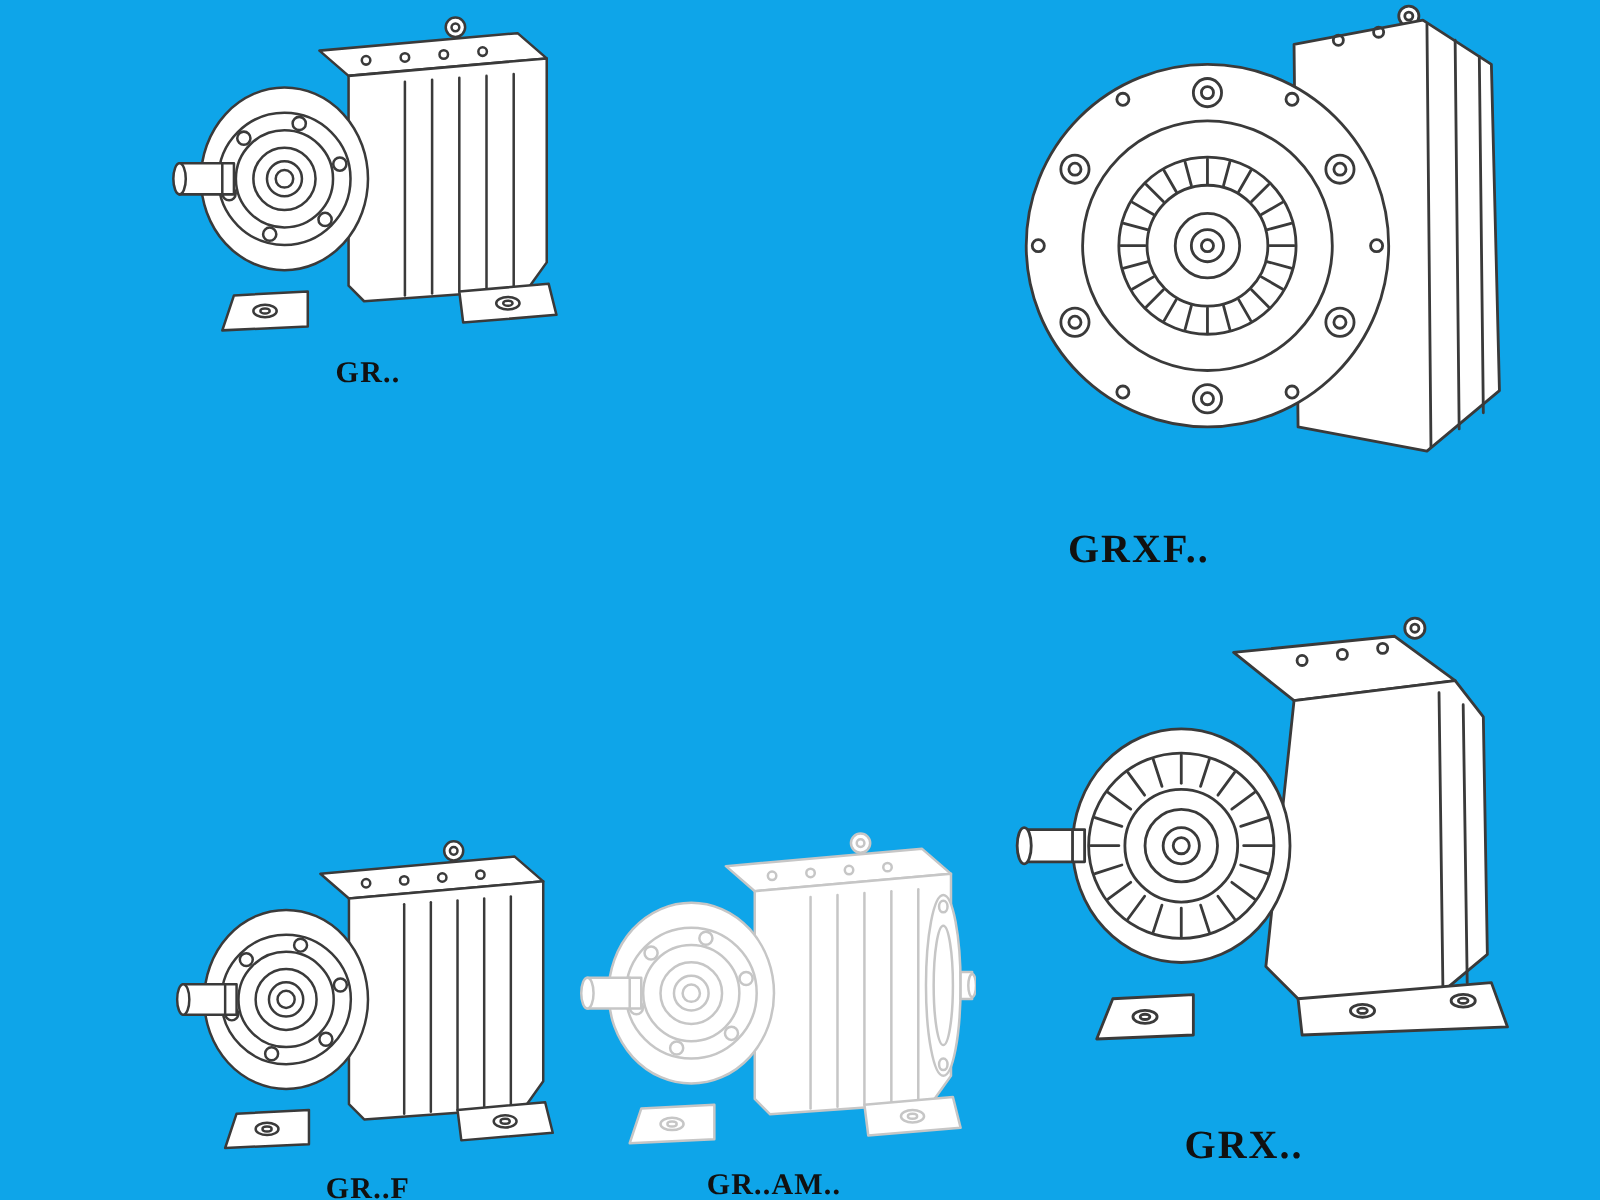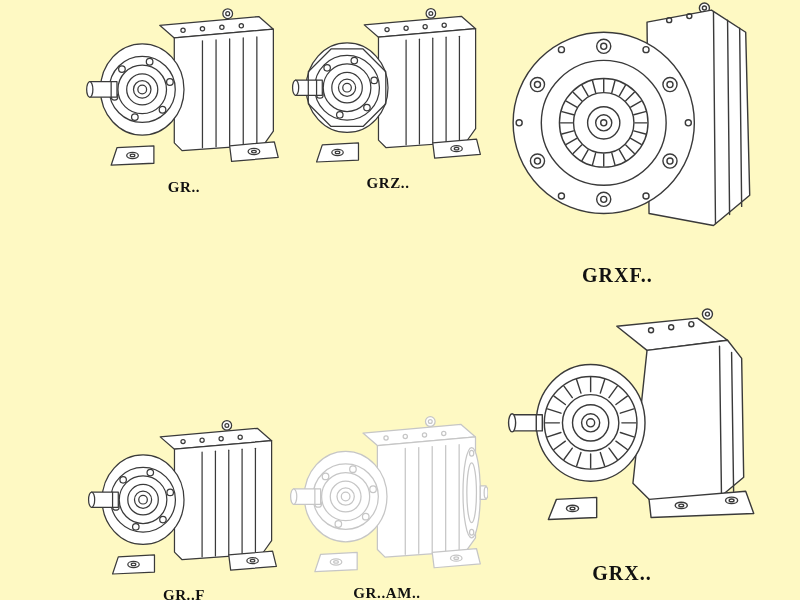--- a/index.html
+++ b/index.html
@@ -3,27 +3,27 @@
 <meta charset="utf-8">
 <style>
   :root{
     --line-dark:#3a3a3a;
     --line-light:#c6c6c6;
     --label:#111111;
   }
   *{margin:0;padding:0;box-sizing:border-box}
   html,body{width:800px;height:600px;background:#fff;overflow:hidden}
   body{font-family:"Liberation Serif",serif;position:relative}
-  .canvas{position:absolute;inset:0;background:#fef9c3}
+  .canvas{position:absolute;inset:0;background:#0ea5e9}
   .cell{position:absolute;display:flex;flex-direction:column;align-items:center}
   .drawing{width:100%;height:auto;color:var(--line-dark);display:block}
   .cell-light .drawing{color:var(--line-light)}
   .label{font-weight:700;color:var(--label);font-size:15px;letter-spacing:.6px;margin-top:2px;white-space:nowrap}
   .cell-big .label{font-size:20px;letter-spacing:1px}
-  .cell-grxf .label{align-self:flex-start;margin-left:84px}
+  .cell-grxf .label{align-self:flex-start;margin-left:36px}
   .cell-grx .label{margin-right:44px}
   .ov{fill:none;stroke:currentColor;stroke-width:1.3;stroke-linejoin:round}
   .ovf{fill:#fff;stroke:currentColor;stroke-width:1.3;stroke-linejoin:round}
   .hiddefs{position:absolute;width:0;height:0;overflow:hidden}
 </style>
 </head>
 <body style="background: rgb(255, 255, 255);">
 
 <svg class="hiddefs" aria-hidden="true">
   <defs>
@@ -73,27 +73,20 @@
 
 <div class="canvas">
 
   <figure class="cell" style="left:82px;top:2px;width:204px">
     <svg class="drawing" viewBox="0 0 210 180">
       <use href="#gb-base"></use>
     </svg>
     <figcaption class="label">GR..</figcaption>
   </figure>
 
-  <figure class="cell" style="left:288px;top:2px;width:200px">
-    <svg class="drawing" viewBox="0 0 210 180">
-      <use href="#gb-base"></use>
-      <polygon class="ov" points="102.7,73.2 78.8,49.3 45.2,49.3 21.3,73.2 21.3,106.8 45.2,130.7 78.8,130.7 102.7,106.8"></polygon>
-    </svg>
-    <figcaption class="label">GRZ..</figcaption>
-  </figure>
 
   <figure class="cell cell-big cell-grxf" style="left:498px;top:0px;width:292px">
     <svg class="drawing" viewBox="0 0 290 260">
       <g stroke="currentColor" fill="none" stroke-width="1.4" stroke-linejoin="round" stroke-linecap="round">
         <circle cx="205" cy="8" r="5" fill="#fff"></circle>
           <circle cx="205" cy="8" r="2"></circle>
         <polygon points="148,22 212,10 246,32 250,194 214,224 150,212" fill="#fff"></polygon>
         <line x1="214" y1="12" x2="216" y2="222"></line>
         <line x1="228" y1="20" x2="230" y2="213"></line>
         <line x1="240" y1="28" x2="242" y2="205"></line>

